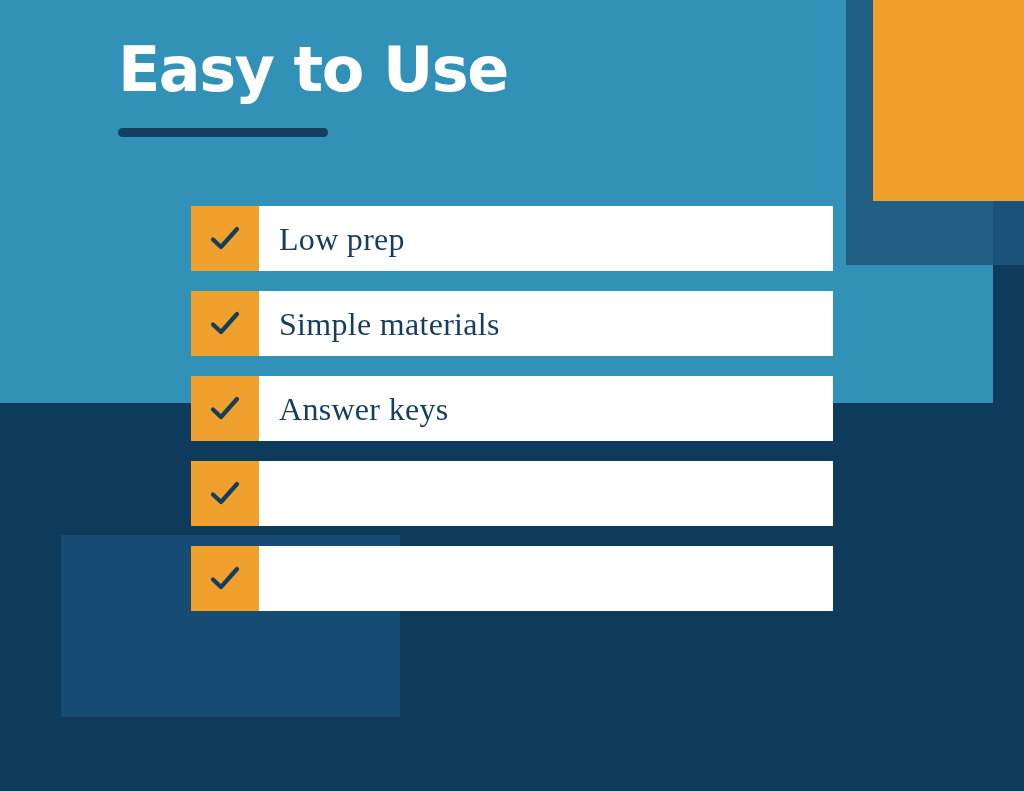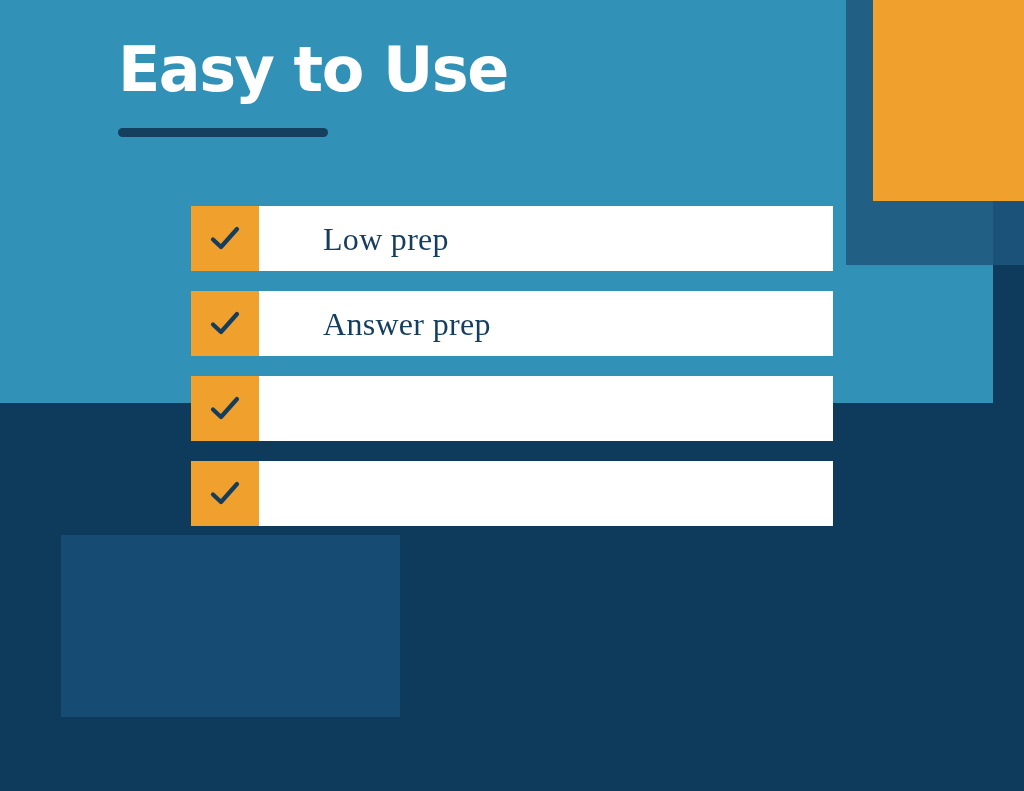--- a/index.html
+++ b/index.html
@@ -92,21 +92,20 @@
     left: 191px;
     top: 206px;
     width: 642px;
   }
   .check-row {
     display: flex;
     align-items: stretch;
     height: 65px;
     margin-bottom: 20px;
     background: #ffffff;
-    gap: 44px;
   }
   .check-row:last-child { margin-bottom: 0; }
 
   .check-box {
     flex: 0 0 68px;
     background: #efa02d;
     display: flex;
     align-items: center;
     justify-content: center;
   }
@@ -147,28 +146,36 @@
 
     <div class="check-row">
       <div class="check-box">
         <svg width="34" height="34" viewBox="0 0 34 34" aria-hidden="true">
           <path d="M5 17.5 L13 25 L29 7" fill="none" stroke="#143d5e" stroke-width="4.2" stroke-linecap="round" stroke-linejoin="round"></path>
         </svg>
       </div>
       <div class="check-label">Low prep</div>
     </div>
 
+    <div class="check-row">
+      <div class="check-box">
+        <svg width="34" height="34" viewBox="0 0 34 34" aria-hidden="true">
+          <path d="M5 17.5 L13 25 L29 7" fill="none" stroke="#143d5e" stroke-width="4.2" stroke-linecap="round" stroke-linejoin="round"></path>
+        </svg>
+      </div>
+      <div class="check-label">Simple materials</div>
+    </div>
 
     <div class="check-row">
       <div class="check-box">
         <svg width="34" height="34" viewBox="0 0 34 34" aria-hidden="true">
           <path d="M5 17.5 L13 25 L29 7" fill="none" stroke="#143d5e" stroke-width="4.2" stroke-linecap="round" stroke-linejoin="round"></path>
         </svg>
       </div>
-      <div class="check-label">Answer prep</div>
+      <div class="check-label">Answer keys</div>
     </div>
 
     <div class="check-row">
       <div class="check-box">
         <svg width="34" height="34" viewBox="0 0 34 34" aria-hidden="true">
           <path d="M5 17.5 L13 25 L29 7" fill="none" stroke="#143d5e" stroke-width="4.2" stroke-linecap="round" stroke-linejoin="round"></path>
         </svg>
       </div>
     </div>
 

